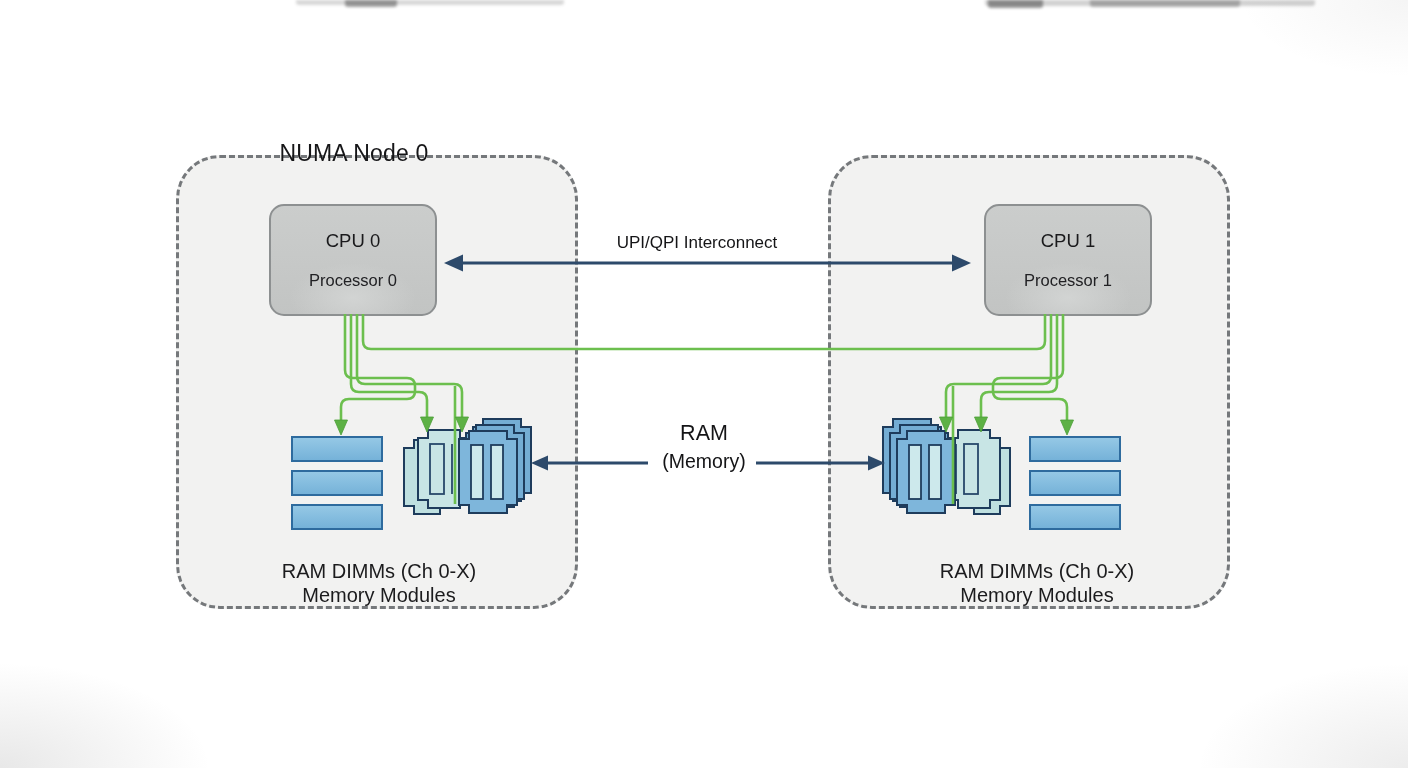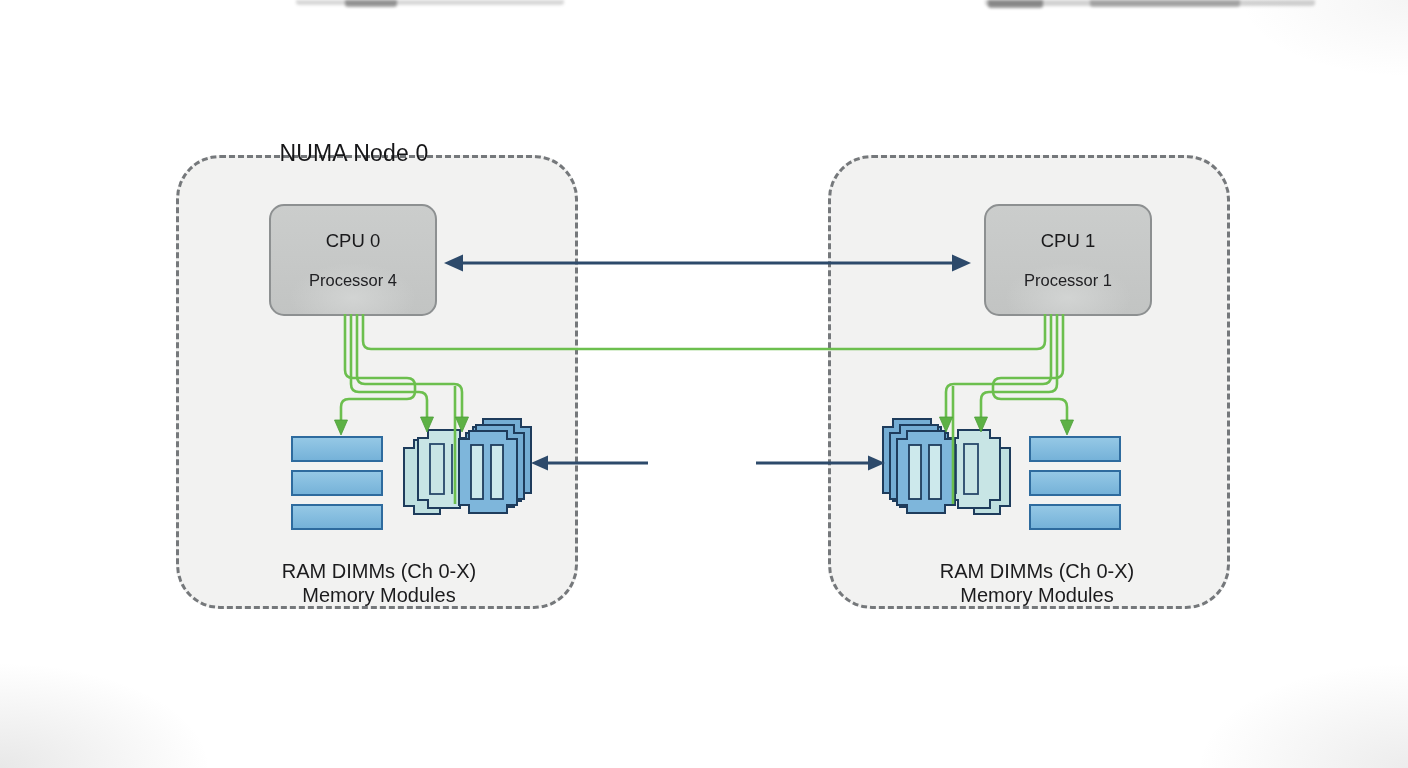--- a/index.html
+++ b/index.html
@@ -69,21 +69,21 @@
   <div class="smudge" style="left:988px;width:55px;height:8px;opacity:.55;"></div>
   <div class="smudge" style="left:1090px;width:150px;height:7px;opacity:.35;"></div>
 
   <div class="node-panel" style="left:176px;"></div>
   <div class="node-panel" style="left:828px;"></div>
 
   <div class="node-title" style="left:150px;">NUMA Node 0</div>
 
   <div class="cpu-box" style="left:269px;">
     <div class="cpu-name">CPU 0</div>
-    <div class="cpu-sub">Processor 4</div>
+    <div class="cpu-sub">Processor 0</div>
   </div>
   <div class="cpu-box" style="left:976px;margin-left:8px;">
     <div class="cpu-name">CPU 1</div>
     <div class="cpu-sub">Processor 1</div>
   </div>
 
   <svg width="1408" height="768" viewBox="0 0 1408 768">
     <defs>
       <linearGradient id="barGrad" x1="0" y1="0" x2="0" y2="1">
         <stop offset="0" stop-color="#96c9e6"></stop>
@@ -158,21 +158,26 @@
     <g>
       <line class="navy-line" x1="648" y1="463" x2="546" y2="463"></line>
       <polygon class="navy-head" points="531,463 548,455.5 548,470.5"></polygon>
     </g>
     <g>
       <line class="navy-line" x1="756" y1="463" x2="870" y2="463"></line>
       <polygon class="navy-head" points="885,463 868,455.5 868,470.5"></polygon>
     </g>
   </svg>
 
+  <div class="upi-label">UPI/QPI Interconnect</div>
 
+  <div class="ram-label">
+    <div class="ram-line1">RAM</div>
+    <div class="ram-line2">(Memory)</div>
+  </div>
 
   <div class="caption" style="left:175px;">
     <div>RAM DIMMs (Ch 0-X)</div>
     <div>Memory Modules</div>
   </div>
   <div class="caption" style="left:833px;">
     <div>RAM DIMMs (Ch 0-X)</div>
     <div>Memory Modules</div>
   </div>
 

